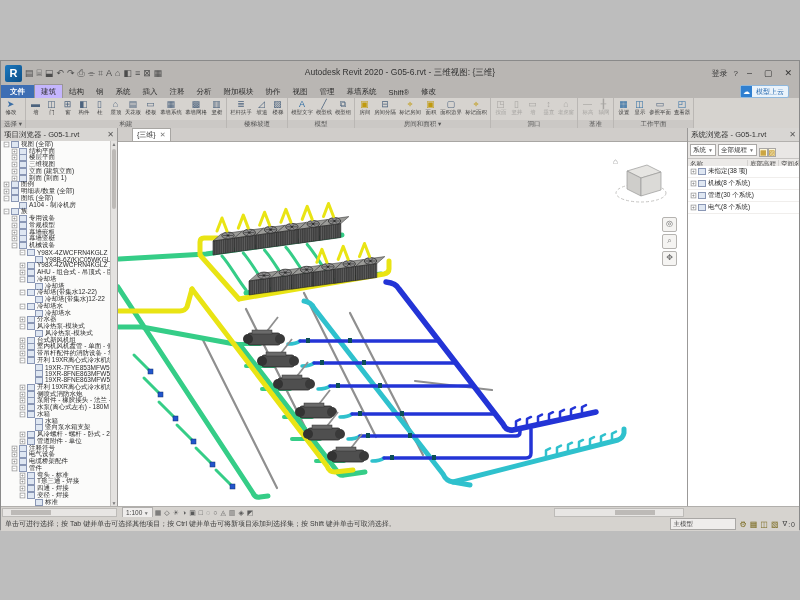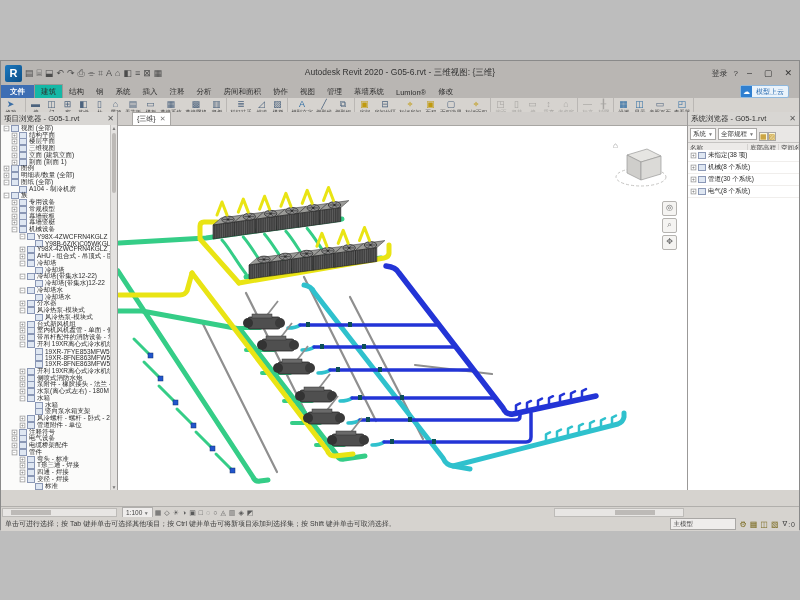--- a/index.html
+++ b/index.html
@@ -10,35 +10,35 @@
   .rlogo{width:17px;height:17px;margin:0 3px 0 4px;background:linear-gradient(135deg,#1c79c0,#0d4f86);color:#fff;font-weight:bold;font-size:11px;display:flex;align-items:center;justify-content:center;border-radius:2px;}
   .qat{display:flex;gap:3px;align-items:center;color:#4c4c4c;font-size:9px;}
   .qat span{cursor:default;}
   .wtitle{position:absolute;left:0;right:0;text-align:center;font-size:8.5px;color:#333;pointer-events:none;}
   .tright{margin-left:auto;display:flex;align-items:center;gap:6px;padding-right:4px;font-size:8px;z-index:2;}
   .winbtn{font-size:9px;color:#333;padding:0 3px;}
   
   .tabrow{position:absolute;left:0;top:24px;width:100%;height:13px;background:#b9b6b3;display:flex;align-items:flex-end;font-size:7.5px;}
   .tab{padding:2px 6px 1px;color:#2e2e2e;white-space:nowrap;}
   .tab.file{background:#3d6eb4;color:#fff;font-weight:bold;padding:2px 9px 1px;}
-  .tab.active{background:#14b8a6;border:1px solid #9a9795;border-bottom:none;}
+  .tab.active{background:#c4b5fd;border:1px solid #9a9795;border-bottom:none;}
   .cloudbtn{margin-left:auto;margin-right:10px;display:flex;align-items:center;height:11px;border:1px solid #8fb8dd;background:#eaf3fb;border-radius:2px;font-size:7px;color:#2b6cb0;}
   .cloudbtn .ci{width:11px;height:11px;background:#2f7fd0;color:#fff;display:flex;align-items:center;justify-content:center;font-size:7px;}
   .cloudbtn .cl{padding:0 4px;}
   
   .ribbon{position:absolute;left:0;top:37px;width:100%;height:30px;background:#d6d3cf;border-bottom:1px solid #a5a29f;display:flex;}
   .rpanel{display:flex;flex-direction:column;border-right:1px solid #bab7b4;}
   .rbtns{flex:1;display:flex;align-items:flex-start;padding:1px 2px 0;gap:1px;}
   .rbtn{display:flex;flex-direction:column;align-items:center;width:auto;min-width:15px;}
   .rbtn .g{font-size:9px;line-height:10px;color:#4c637e;}
   .rbtn .l{font-size:6px;line-height:6px;color:#3c3c3c;white-space:nowrap;transform:scale(.9);transform-origin:center top;}
   .rpanel.dim .g,.rpanel.dim .l{color:#a7a5a2;}
   .plabel{height:8px;font-size:6.5px;color:#555;text-align:center;background:#cbc8c5;line-height:8px;white-space:nowrap;padding:0 3px;}
   
-  .content{position:absolute;left:0;top:51px;width:100%;height:378px;}
+  .content{position:absolute;left:0;top:67px;width:100%;height:378px;}
   .lpanel{position:absolute;left:0;top:0;width:117px;height:100%;background:#f2f1f0;border-right:1px solid #9b9998;box-sizing:border-box;}
   .ptitle{height:13px;background:#d8d6d3;border-bottom:1px solid #b3b1ae;font-size:7.5px;color:#333;display:flex;align-items:center;padding:0 3px;}
   .ptitle .x{margin-left:auto;font-size:8px;color:#555;}
   .tree{position:absolute;left:0;top:13px;right:6px;bottom:0;overflow:hidden;background:#fbfbfa;}
   .trow{height:6.75px;display:flex;align-items:center;font-size:6.5px;color:#2c2c2c;white-space:nowrap;}
   .texp{width:7px;height:7px;font-size:6px;line-height:5px;color:#666;border:1px solid #999;background:#fff;box-sizing:border-box;text-align:center;margin-right:1px;flex:none;transform:scale(.8);}
   .texp.none{visibility:hidden;}
   .tico{width:6px;height:5px;border:1px solid #8a97b5;background:#dfe7f2;margin-right:2px;flex:none;}
   .vscroll{position:absolute;right:0;top:13px;width:6px;bottom:0;background:#e4e2e0;border-left:1px solid #c4c2c0;}
   .vscroll .th{position:absolute;left:1px;top:8px;width:4px;height:60px;background:#bdbab7;border-radius:2px;}
@@ -112,26 +112,26 @@
   <div class="tabrow">
     <span id="tabs-host" style="display:flex;align-items:flex-end;">
         <div class="tab file">文件</div>
         <div class="tab active">建筑</div>
         <div class="tab">结构</div>
         <div class="tab">钢</div>
         <div class="tab">系统</div>
         <div class="tab">插入</div>
         <div class="tab">注释</div>
         <div class="tab">分析</div>
-        <div class="tab">房间和面积</div>
+        <div class="tab">附加模块</div>
         <div class="tab">协作</div>
         <div class="tab">视图</div>
         <div class="tab">管理</div>
         <div class="tab">幕墙系统</div>
-        <div class="tab">Lumion®</div>
+        <div class="tab">Shift®</div>
         <div class="tab">修改</div>
       </span>
     <div class="cloudbtn">
       <span class="ci">☁</span>
       <span class="cl">模型上云</span>
     </div>
   </div>
 
   <div class="ribbon" id="ribbon-host">
       <div class="rpanel">

